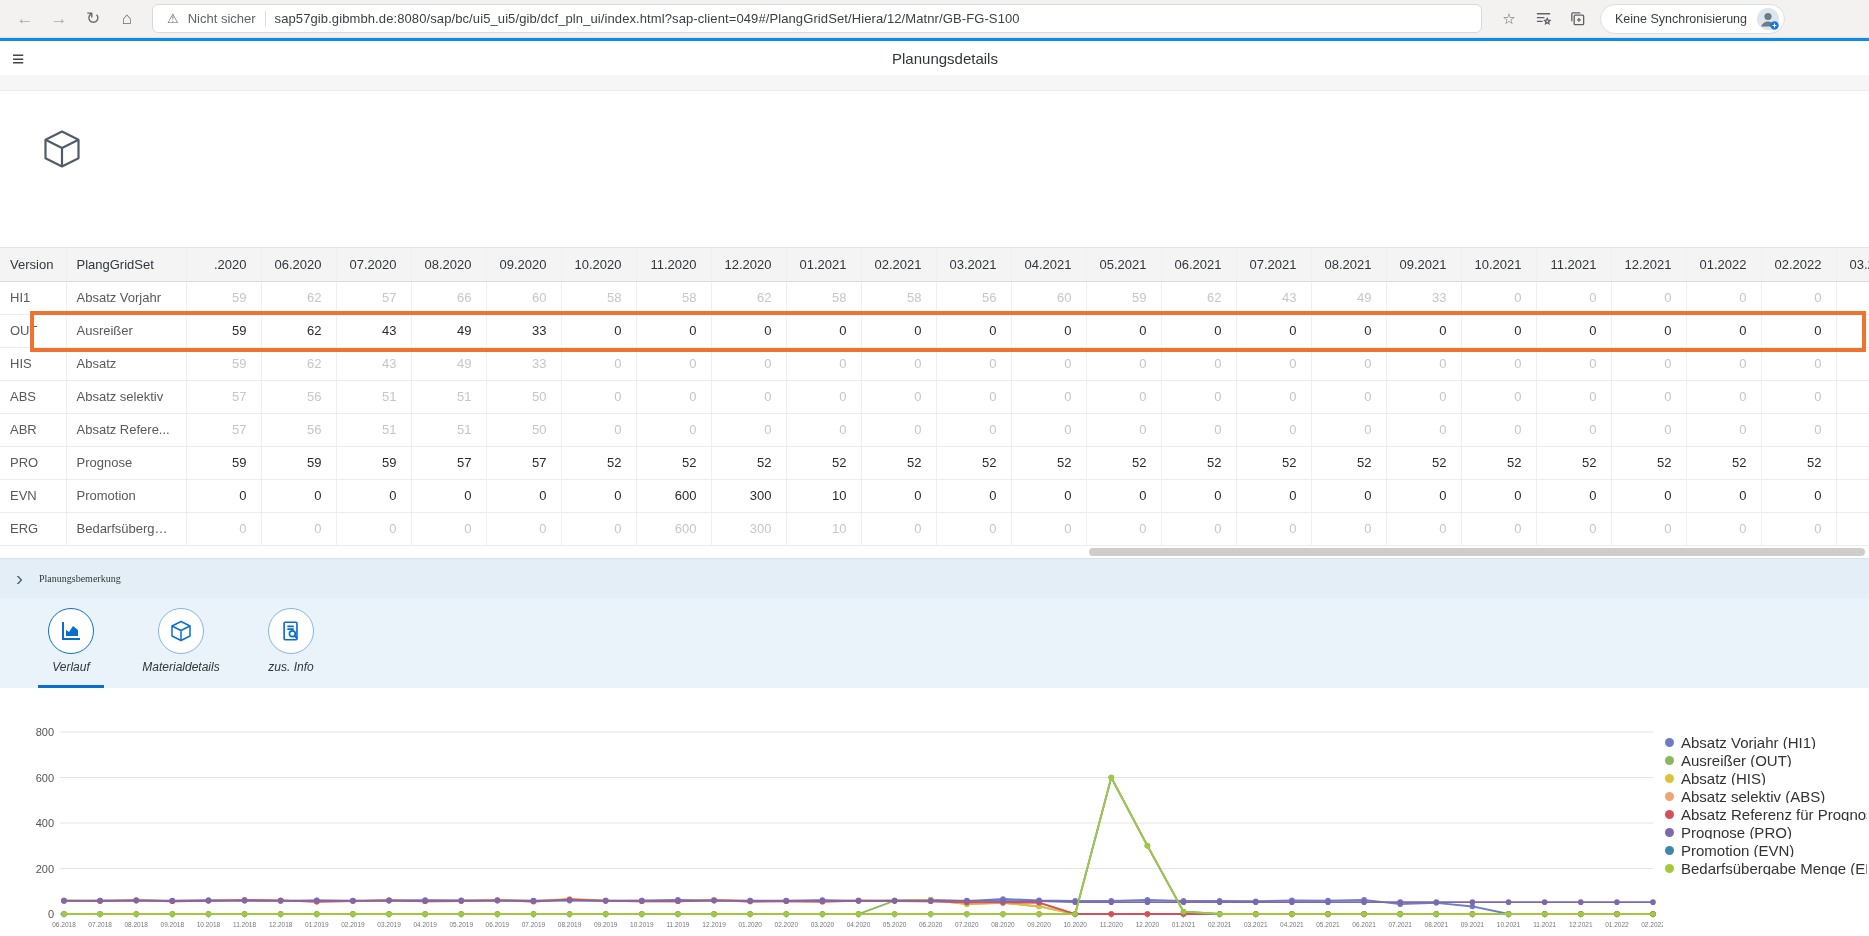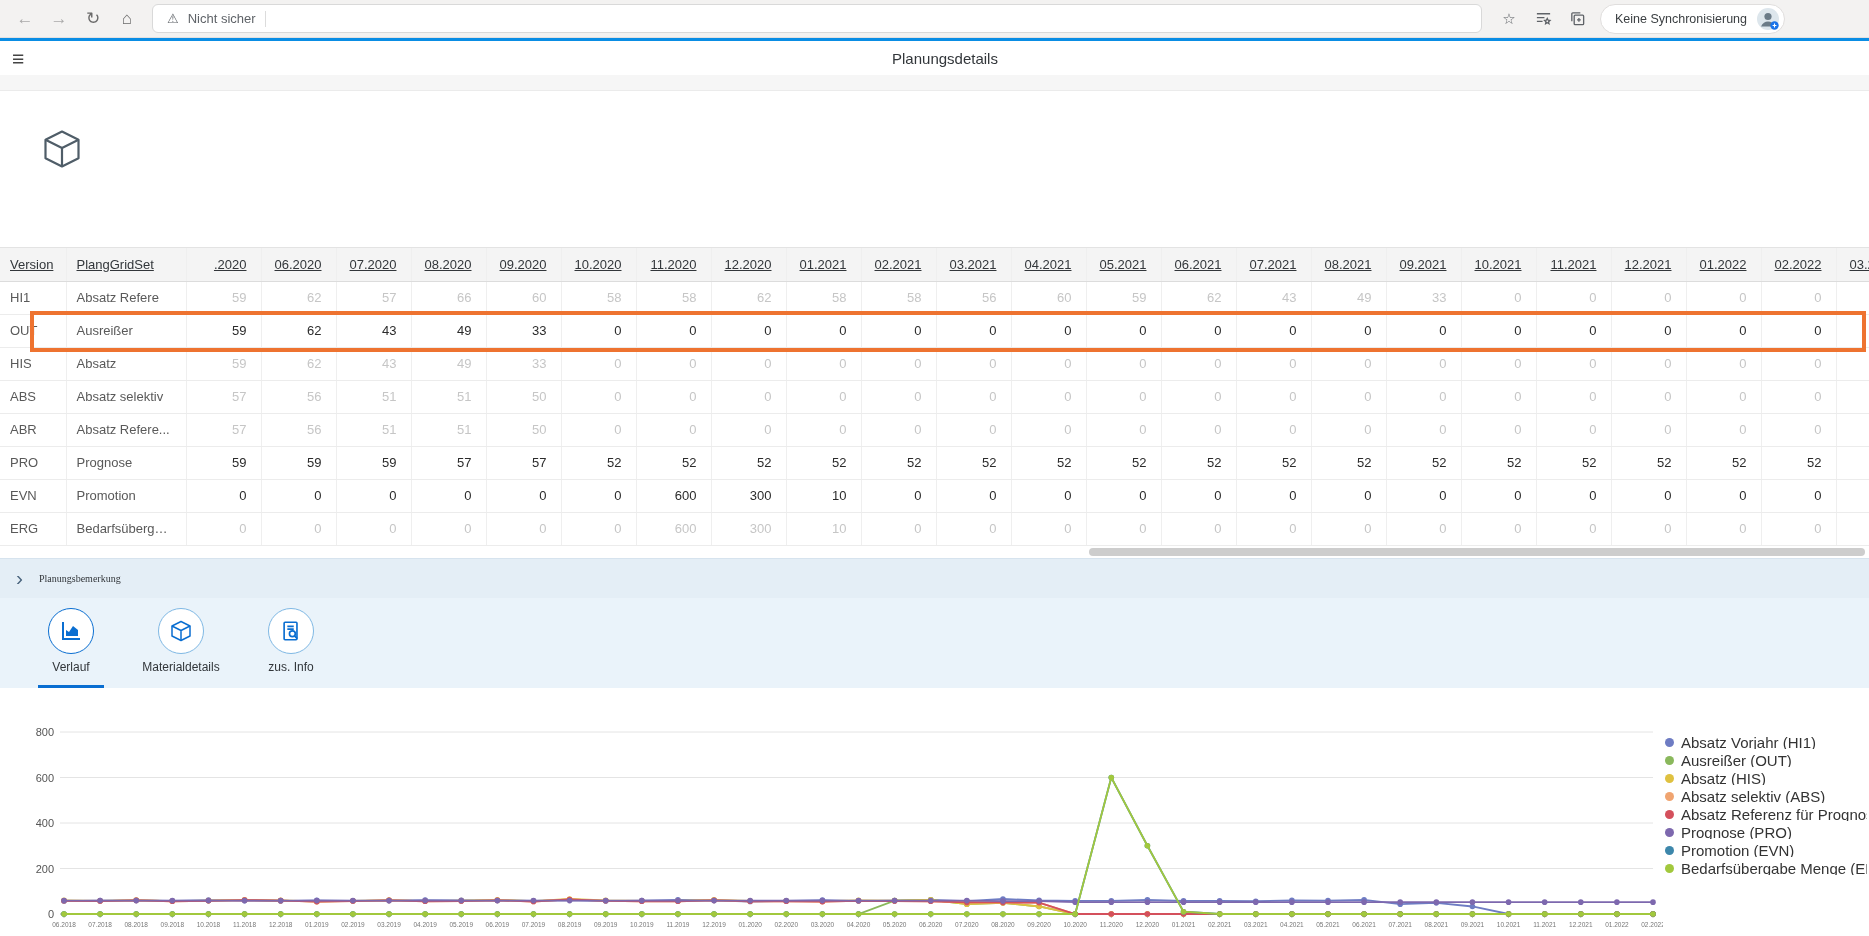--- a/index.html
+++ b/index.html
@@ -30,37 +30,37 @@
   .sub-strip{height:16px;background:#f6f6f6;border-bottom:1px solid #ebebeb;}
 
   .object-header{height:156px;padding:34px 0 0 40px;display:flex;gap:22px;align-items:flex-start;}
   .obj-title{font-size:21px;font-weight:400;color:#32363a;margin:0;}
   .obj-sub{font-size:13px;color:#32363a;margin-top:10px;}
 
   
   .table-wrap{position:relative;overflow:hidden;border-top:1px solid #e3e3e3;}
   table{border-collapse:collapse;table-layout:fixed;width:1911px;}
   th,td{height:33px;border-bottom:1px solid #ececec;border-right:1px solid #efefef;font-size:13px;font-weight:400;padding:0 14px 0 10px;overflow:hidden;white-space:nowrap;}
-  th{background:#f4f4f4;color:#32363a;border-bottom:1px solid #dcdcdc;text-decoration:underline;}
+  th{background:#f4f4f4;color:#32363a;border-bottom:1px solid #dcdcdc;}
   th.lbl{text-align:left;}
   .num{text-align:right;}
   td.ver,td.bez{color:#595959;text-align:left;text-overflow:ellipsis;}
   td.val.ro{color:#c6c6c6;}
   td.val.rw{color:#2b2b2b;}
   .hl-box{position:absolute;left:30px;top:63px;width:1836px;height:41px;border:4px solid #ee7330;pointer-events:none;z-index:5;}
   .h-scroll{height:12px;position:relative;background:#fff;}
   .h-thumb{position:absolute;top:2px;left:1089px;width:776px;height:8px;border-radius:4px;background:#cdcdcd;}
 
   
   .note-bar{height:40px;background:#e4eef6;border-top:1px solid #d6e3ee;display:flex;align-items:center;gap:16px;padding:0 16px;cursor:pointer;}
   .chevron{font-size:21px;color:#4a657e;line-height:1;margin-top:-2px;}
   .note-label{font-size:10px;color:#32363a;font-family:Liberation Serif, serif;}
 
   
-  .tab-strip{height:90px;background:#eaf3fa;display:flex;gap:24px;padding:10px 28px 0;}
+  .tab-strip{height:90px;background:#eaf3fa;display:flex;gap:24px;padding:10px 28px 0;font-style:italic;}
   .tab{width:86px;height:80px;display:flex;flex-direction:column;align-items:center;gap:6px;position:relative;cursor:pointer;}
   .tab-circle{width:46px;height:46px;border-radius:50%;background:#fff;border:1px solid #7fb8e4;display:flex;align-items:center;justify-content:center;}
   .tab.selected .tab-circle{border-color:#0a6ed1;}
   .tab-label{font-size:12px;color:#32363a;}
   .tab.selected::after{content:"";position:absolute;bottom:0;left:10px;right:10px;height:3px;background:#0a6ed1;}
 
   
   .chart-section{height:250px;display:flex;padding:6px 0 0 6px;background:#fff;}
   #chart{flex:1;min-width:0;height:240px;display:block;}
   .legend{width:206px;padding:42px 2px 0 2px;overflow:hidden;}
@@ -72,20 +72,21 @@
 
 <div class="browser-bar">
   <span class="nav-btn dim">←</span>
   <span class="nav-btn dim">→</span>
   <span class="nav-btn">↻</span>
   <span class="nav-btn">⌂</span>
   <div class="url-box">
     <span class="warn-glyph">⚠</span>
     <span>Nicht sicher</span>
     <span class="vdiv"></span>
+    <span class="url-text">sap57gib.gibmbh.de:8080/sap/bc/ui5_ui5/gib/dcf_pln_ui/index.html?sap-client=049#/PlangGridSet/Hiera/12/Matnr/GB-FG-S100</span>
   </div>
   <div class="right-icons">
     <span class="ricon">☆</span>
     <span class="ricon">
       <svg width="17" height="17" viewBox="0 0 18 18" fill="none" stroke="#5f6368" stroke-width="1.4">
           <path d="M2 4h14M2 8h8M2 12h6"></path>
           <path d="M13 9l.9 1.8 2 .3-1.5 1.4.4 2-1.8-1-1.8 1 .4-2L10.1 11l2-.3z"></path>
         </svg>
     </span>
     <span class="ricon">
@@ -153,21 +154,21 @@
           <th class="num" style="width:75px">11.2021</th>
           <th class="num" style="width:75px">12.2021</th>
           <th class="num" style="width:75px">01.2022</th>
           <th class="num" style="width:75px">02.2022</th>
           <th class="num" style="width:75px">03.2022</th>
         </tr>
       </thead>
       <tbody>
         <tr>
           <td class="ver">HI1</td>
-          <td class="bez">Absatz Refere</td>
+          <td class="bez">Absatz Vorjahr</td>
           <td class="num val ro">59</td>
           <td class="num val ro">62</td>
           <td class="num val ro">57</td>
           <td class="num val ro">66</td>
           <td class="num val ro">60</td>
           <td class="num val ro">58</td>
           <td class="num val ro">58</td>
           <td class="num val ro">62</td>
           <td class="num val ro">58</td>
           <td class="num val ro">58</td>

